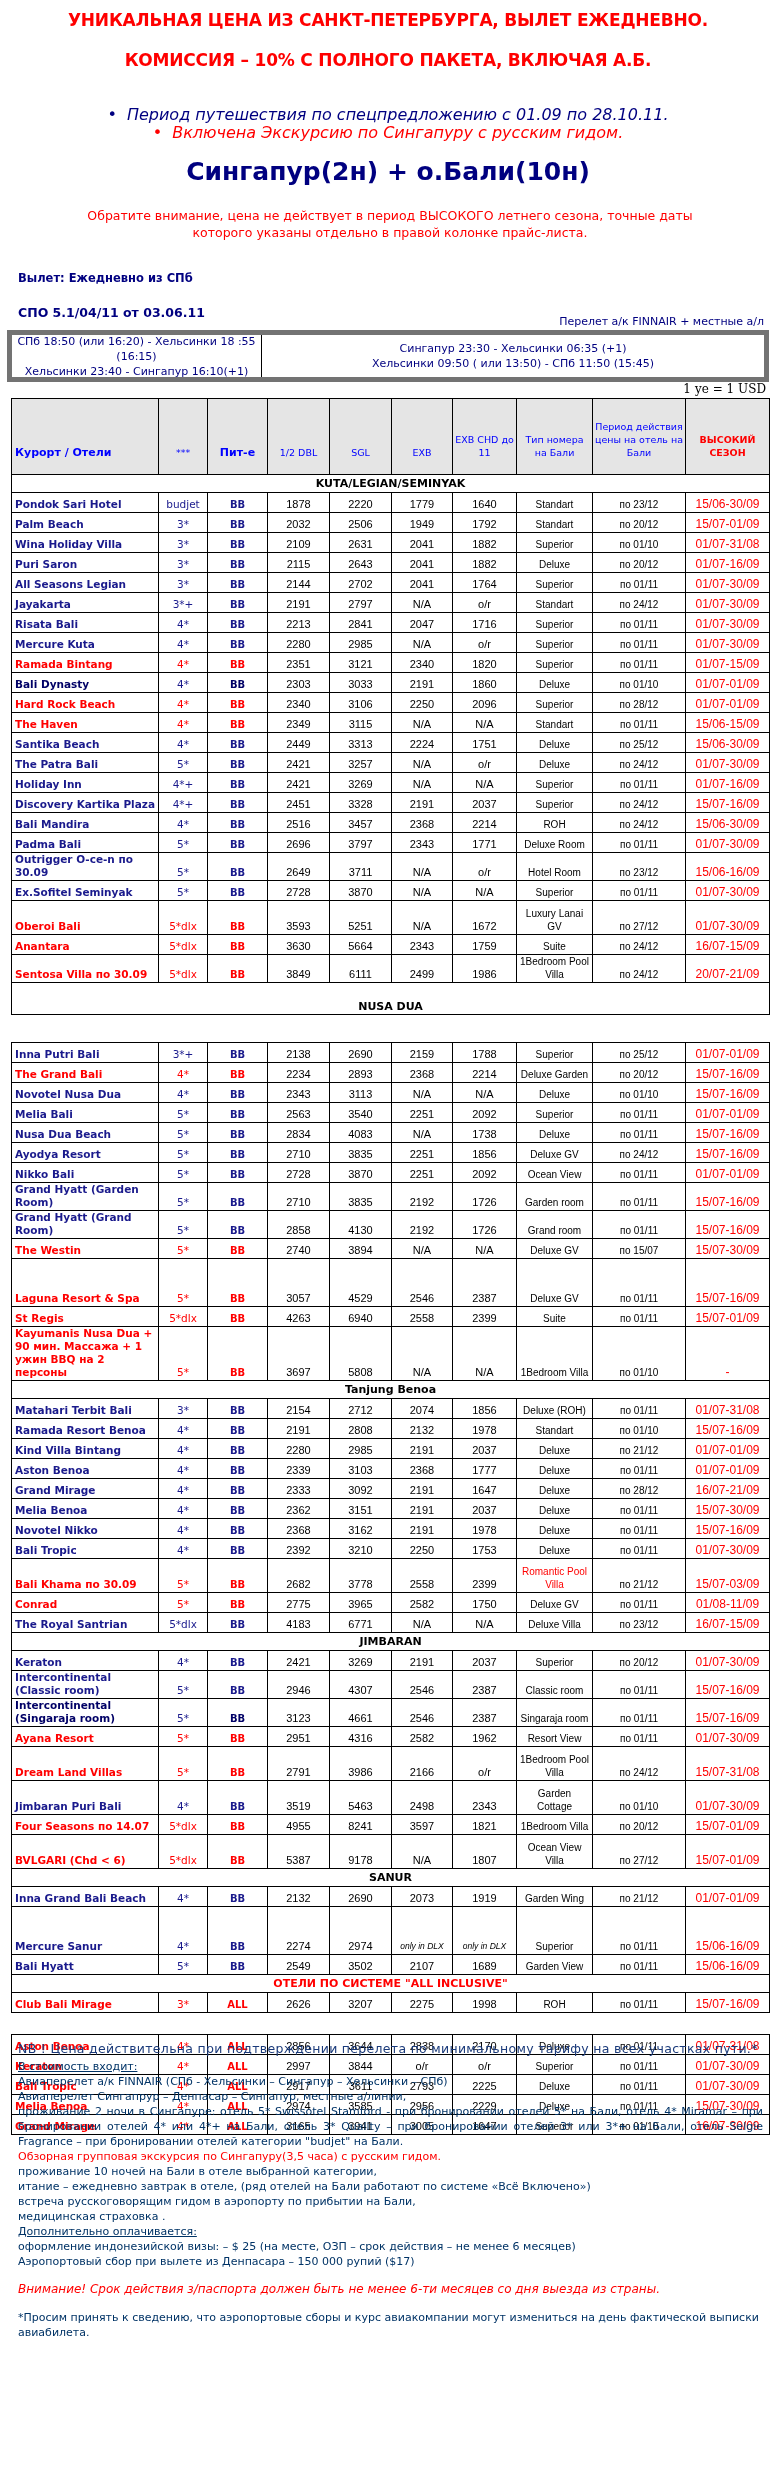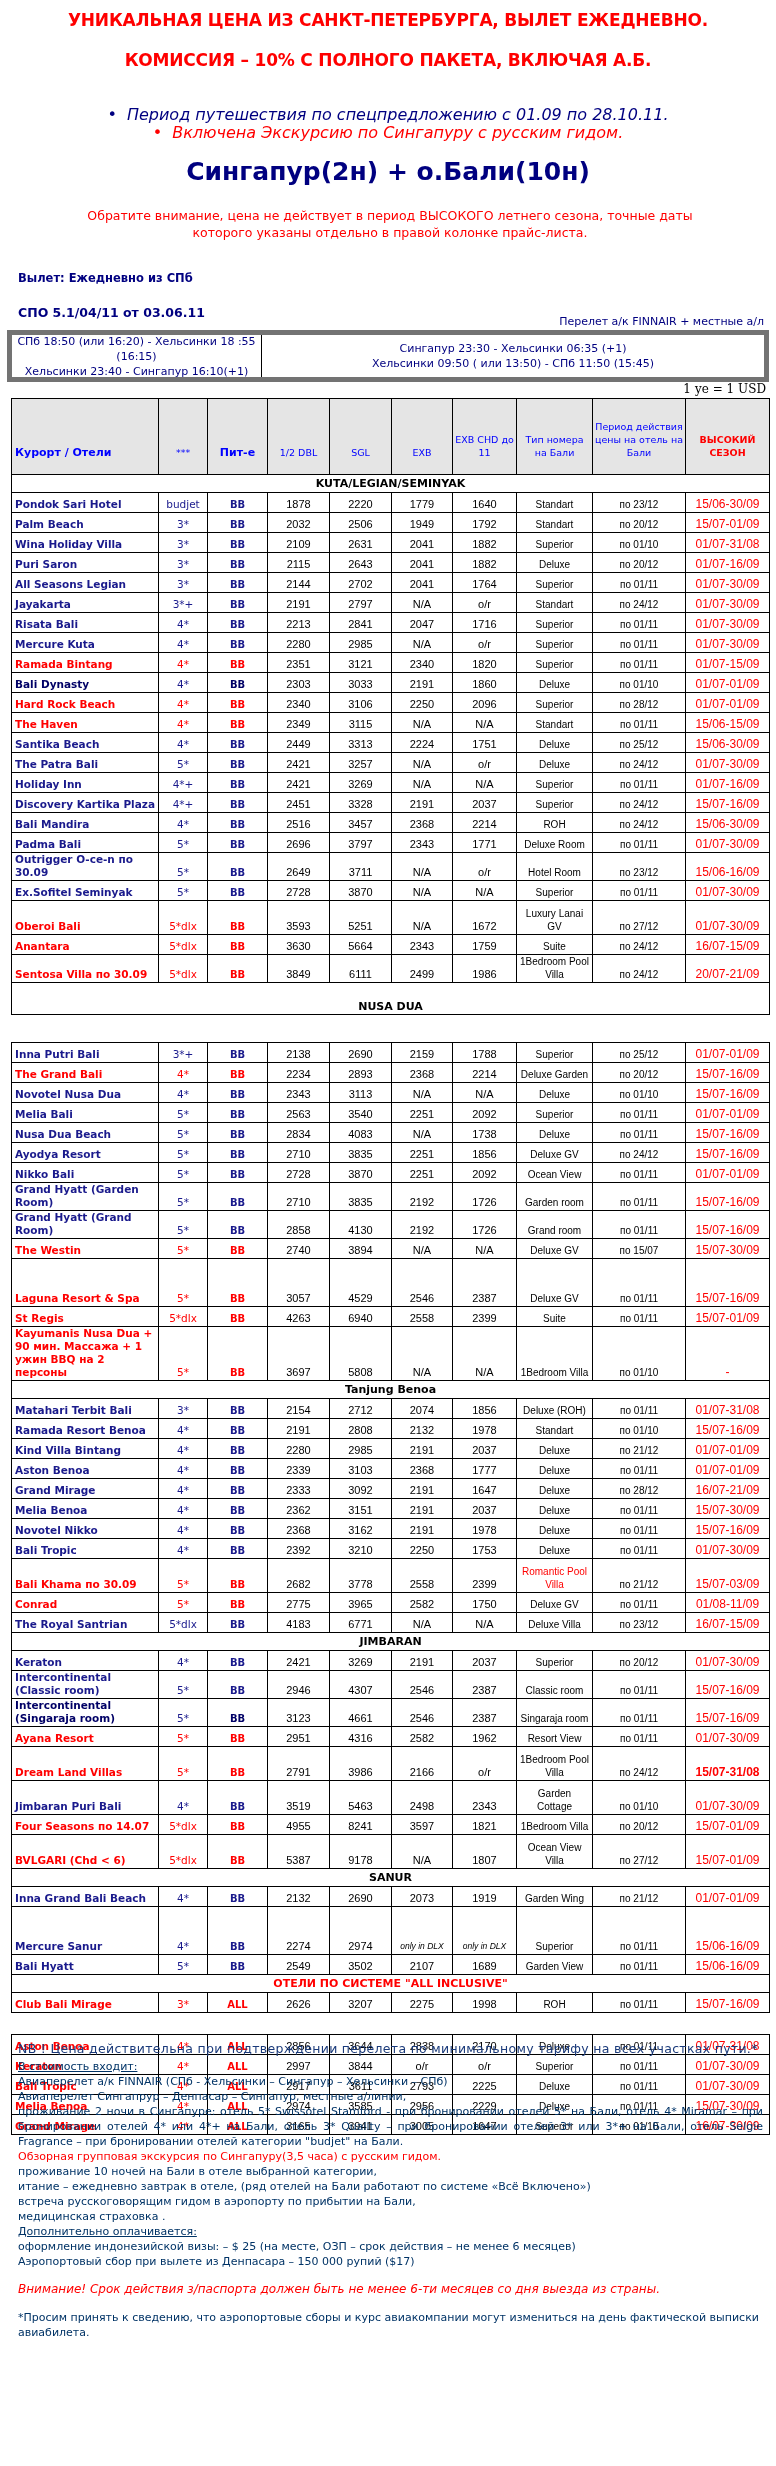--- a/index.html
+++ b/index.html
@@ -732,21 +732,21 @@
       <tr class="red">
         <td class="hotel" style="height: 32px;">Dream Land Villas</td>
         <td class="stars" style="height: 32px;">5*</td>
         <td class="meal" style="height: 32px;">BB</td>
         <td class="num" style="height: 32px;">2791</td>
         <td class="num" style="height: 32px;">3986</td>
         <td class="num" style="height: 32px;">2166</td>
         <td class="num" style="height: 32px;">o/r</td>
         <td class="room" style="height: 32px;">1Bedroom Pool Villa</td>
         <td class="valid" style="height: 32px;">по 24/12</td>
-        <td class="season" style="height: 32px; font-weight: bold;">15/07-31/08</td>
+        <td class="season" style="height: 32px;">15/07-31/08</td>
       </tr>
       <tr class="">
         <td class="hotel" style="height: 32px;">Jimbaran Puri Bali</td>
         <td class="stars" style="height: 32px;">4*</td>
         <td class="meal" style="height: 32px;">BB</td>
         <td class="num" style="height: 32px;">3519</td>
         <td class="num" style="height: 32px;">5463</td>
         <td class="num" style="height: 32px;">2498</td>
         <td class="num" style="height: 32px;">2343</td>
         <td class="room" style="height: 32px;">Garden Cottage</td>

